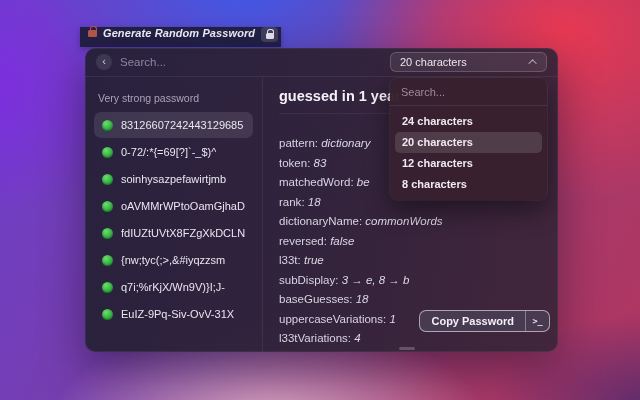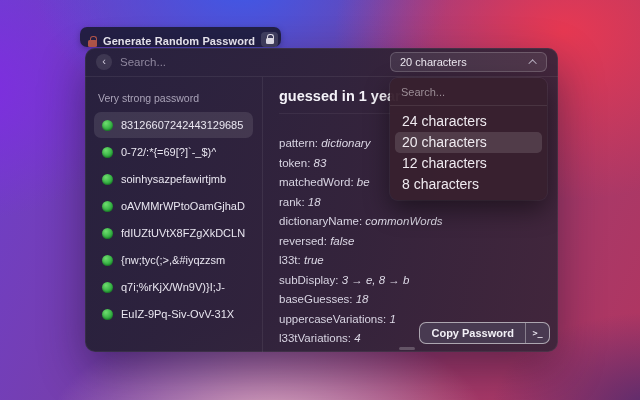--- a/index.html
+++ b/index.html
@@ -12,23 +12,23 @@
       radial-gradient(50% 60% at 38% -5%, rgba(58,90,235,.95), rgba(58,90,235,0) 65%),
       radial-gradient(45% 55% at -5% 22%, rgba(128,44,226,.95), rgba(128,44,226,0) 60%),
       radial-gradient(42% 40% at 102% 102%, rgba(74,42,112,.85), rgba(74,42,112,0) 60%),
       radial-gradient(55% 42% at 42% 106%, rgba(226,178,199,.95), rgba(226,178,199,0) 62%),
       linear-gradient(115deg, #6d3ecf 0%, #7a3f9e 45%, #a63a6b 75%, #b03560 100%);
   }
 
   
   .title-pill {
     position:absolute; left:80px; top:27px; height:20px;
-    display:flex; align-items:flex-end; gap:6px;
-    background:rgba(30,28,58,.92); border-radius:7px;
-    padding:0 3px 0 8px; box-shadow:0 2px 6px rgba(0,0,0,.25);
+    display:flex; align-items:flex-start; gap:6px;
+    background:rgba(30,28,58,.92); border-radius:0;
+    padding:0 3px 0 8px; box-shadow:0 2px 6px rgba(0,0,0,.25);font-style:italic;
   }
   .title-pill .label { font-size:11px; font-weight:700; color:#f0eef6; letter-spacing:.1px; }
   .mini-lock { position:relative; width:9px; height:7px; border-radius:1.5px; background:#b5574a; margin-top:3px; }
   .mini-lock::before {
     content:""; position:absolute; top:-4px; left:1.8px; width:5px; height:5px;
     border:1.3px solid #b5574a; border-bottom:none; border-radius:3px 3px 0 0;
   }
   .lock-badge {
     width:17px; height:15px; border-radius:4px; background:rgba(255,255,255,.14);
     display:flex; align-items:center; justify-content:center; cursor:pointer;
@@ -111,27 +111,27 @@
     box-shadow:0 10px 26px rgba(0,0,0,.45), 0 0 0 1px rgba(255,255,255,.07);
     padding-bottom:5px;
   }
   .dd-search {
     padding:8px 11px 7px; color:#9b8d96; font-size:11px;
     border-bottom:1px solid rgba(255,255,255,.09); cursor:text;
   }
   .dd-options { padding:5px 5px 0; }
   .dd-option {
     height:21px; line-height:21px; padding:0 7px; border-radius:5px;
-    color:#efeaf0; font-size:14px; cursor:pointer;
+    color:#efeaf0; font-size:11px; cursor:pointer;font-weight:bold;
   }
   .dd-option.selected { background:rgba(255,255,255,.13); }
 
   
   .footer-group {
-    position:absolute; right:8px; bottom:8px; z-index:4;
+    position:absolute; right:8px; bottom:20px; z-index:4;
     display:flex; align-items:stretch; border:1px solid rgba(255,255,255,.55);
     border-radius:7px; overflow:hidden; background:rgba(74,62,84,.88);
   }
   .copy-btn {
     padding:4px 11px; color:#f2f0f6; font-size:11px; font-weight:700; cursor:pointer;
   }
   .term-btn {
     width:24px; display:flex; align-items:center; justify-content:center;
     border-left:1px solid rgba(255,255,255,.35); cursor:pointer;
     color:#e8e4ee; font-size:8.5px; font-weight:700; font-family:"DejaVu Sans Mono", monospace;

